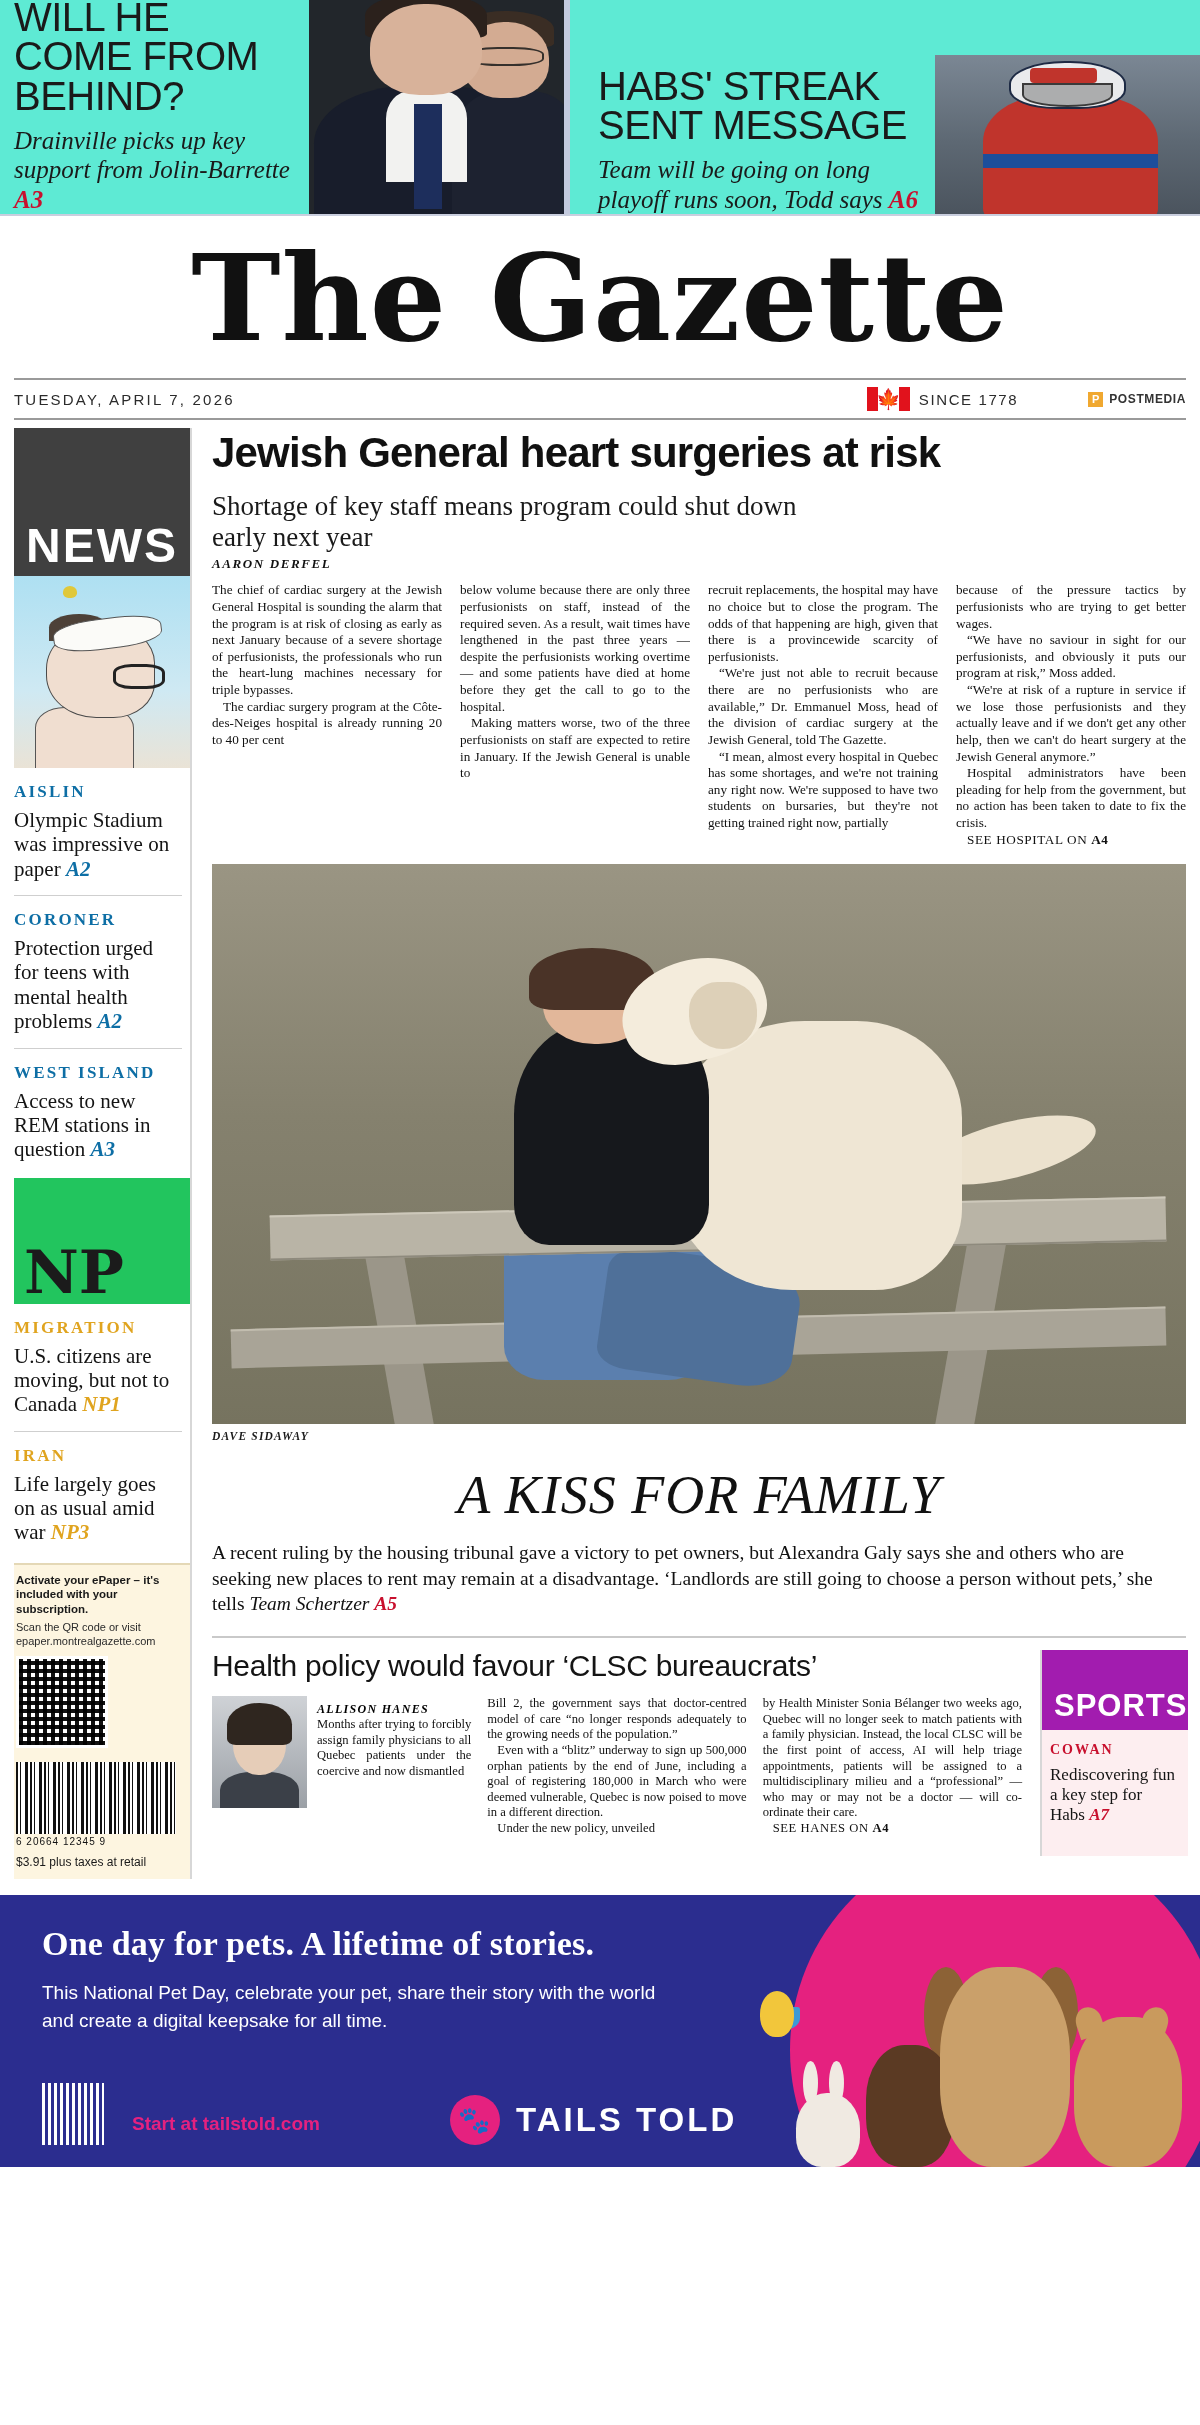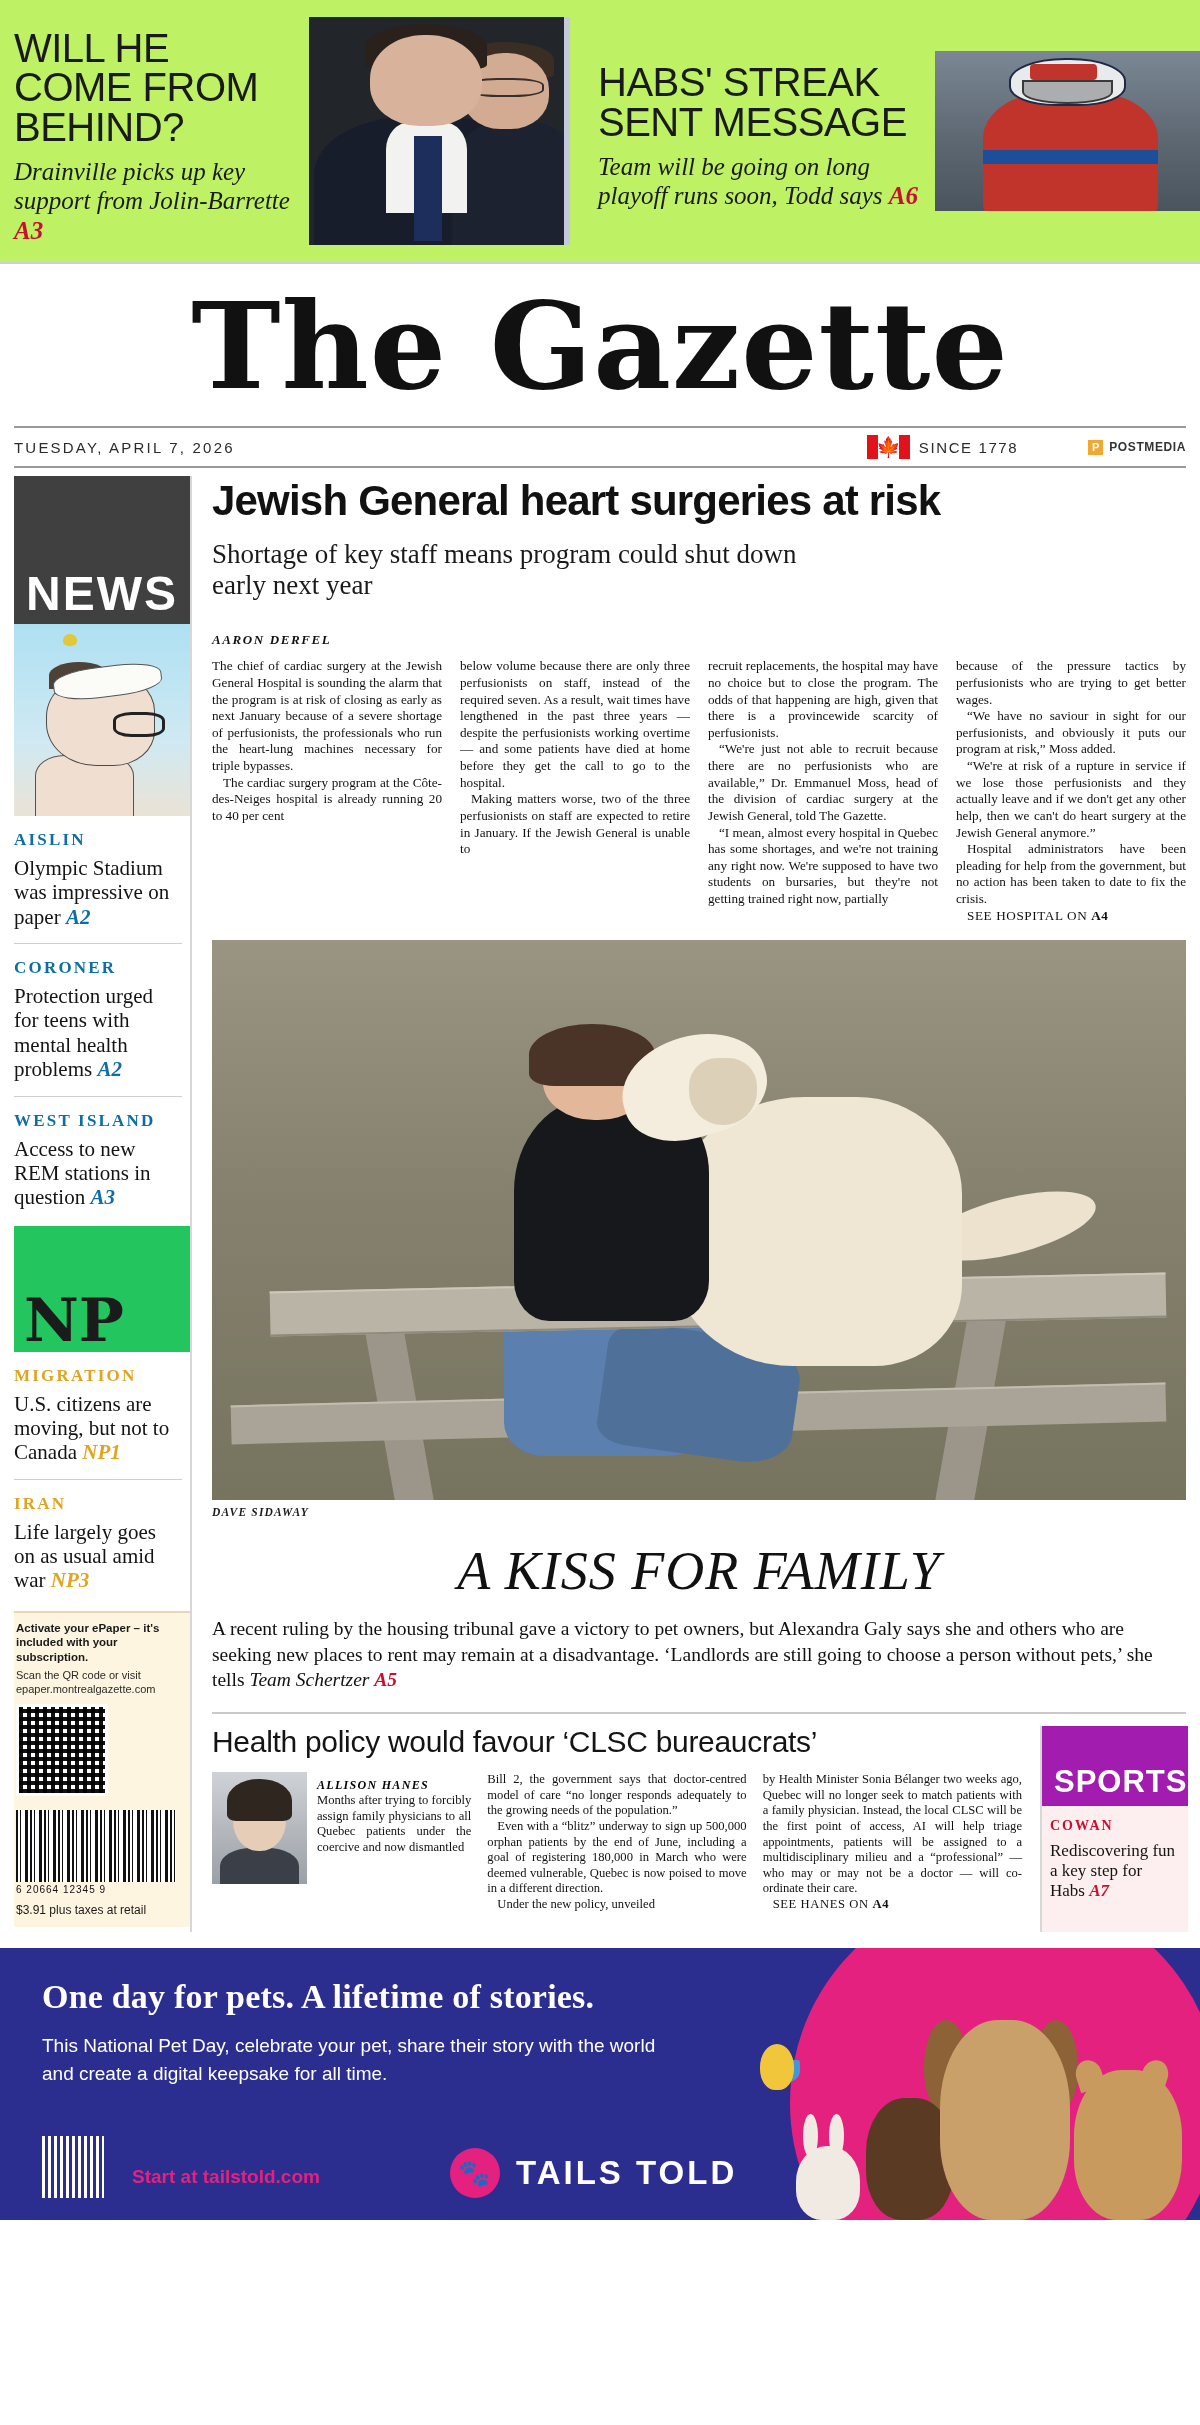--- a/index.html
+++ b/index.html
@@ -8,25 +8,25 @@
     background: #ffffff;
     font-family: "Liberation Serif", serif;
   }
   body { width: 1200px; height: 2425px; position: relative; overflow: hidden; }
 
   .page { width: 1200px; height: 2425px; position: relative; background:#fff; }
 
   
   .skybox {
     display: flex;
-    height: 264px;
+    height: 216px;
     width: 1200px;
-    align-items: center;
+    align-items: flex-end;
     border-bottom: 2px solid #c9cede;
-    background:#bef264;
+    background:#5eead4;
   }
   .sky-panel { display: flex; align-items: stretch; }
   .sky-left { width: 570px; border-right: 6px solid #c3cade; }
   .sky-right { width: 630px; }
   .sky-text { padding: 12px 16px 0 14px; flex: 1 1 auto; }
   .sky-text.right { padding-left: 28px; }
   .sky-head {
     font-family: "Liberation Sans", sans-serif;
     font-weight: 400;
     font-size: 40px;
@@ -163,21 +163,21 @@
     font-family:"Liberation Sans", sans-serif; font-weight:700;
     font-size:42px; line-height:1.02; letter-spacing:-0.8px; color:#111;
     margin-top: 4px;
   }
   .lead-deck {
     font-family:"Liberation Serif", serif; font-size:27px; line-height:1.14;
     color:#1a1a1a; margin-top:16px; width:62%;
   }
   .byline {
     font-family:"Liberation Serif", serif; font-weight:700; font-style:italic;
-    font-size:13px; letter-spacing:1.6px; color:#111; margin-top:32px;
+    font-size:13px; letter-spacing:1.6px; color:#111; margin-top:4px;
   }
   .cols3 { display:flex; gap:18px; margin-top:10px; }
   .col { flex:1 1 0; }
   .col p {
     font-family:"Liberation Serif", serif; font-size:13.2px; line-height:1.26;
     color:#111; text-align:justify; text-indent: 0;
   }
   .col p + p { text-indent: 11px; }
   .jump { font-family:"Liberation Sans", sans-serif; font-size:10.5px; letter-spacing:.6px; color:#222; }
   .jump b { font-weight:700; }

